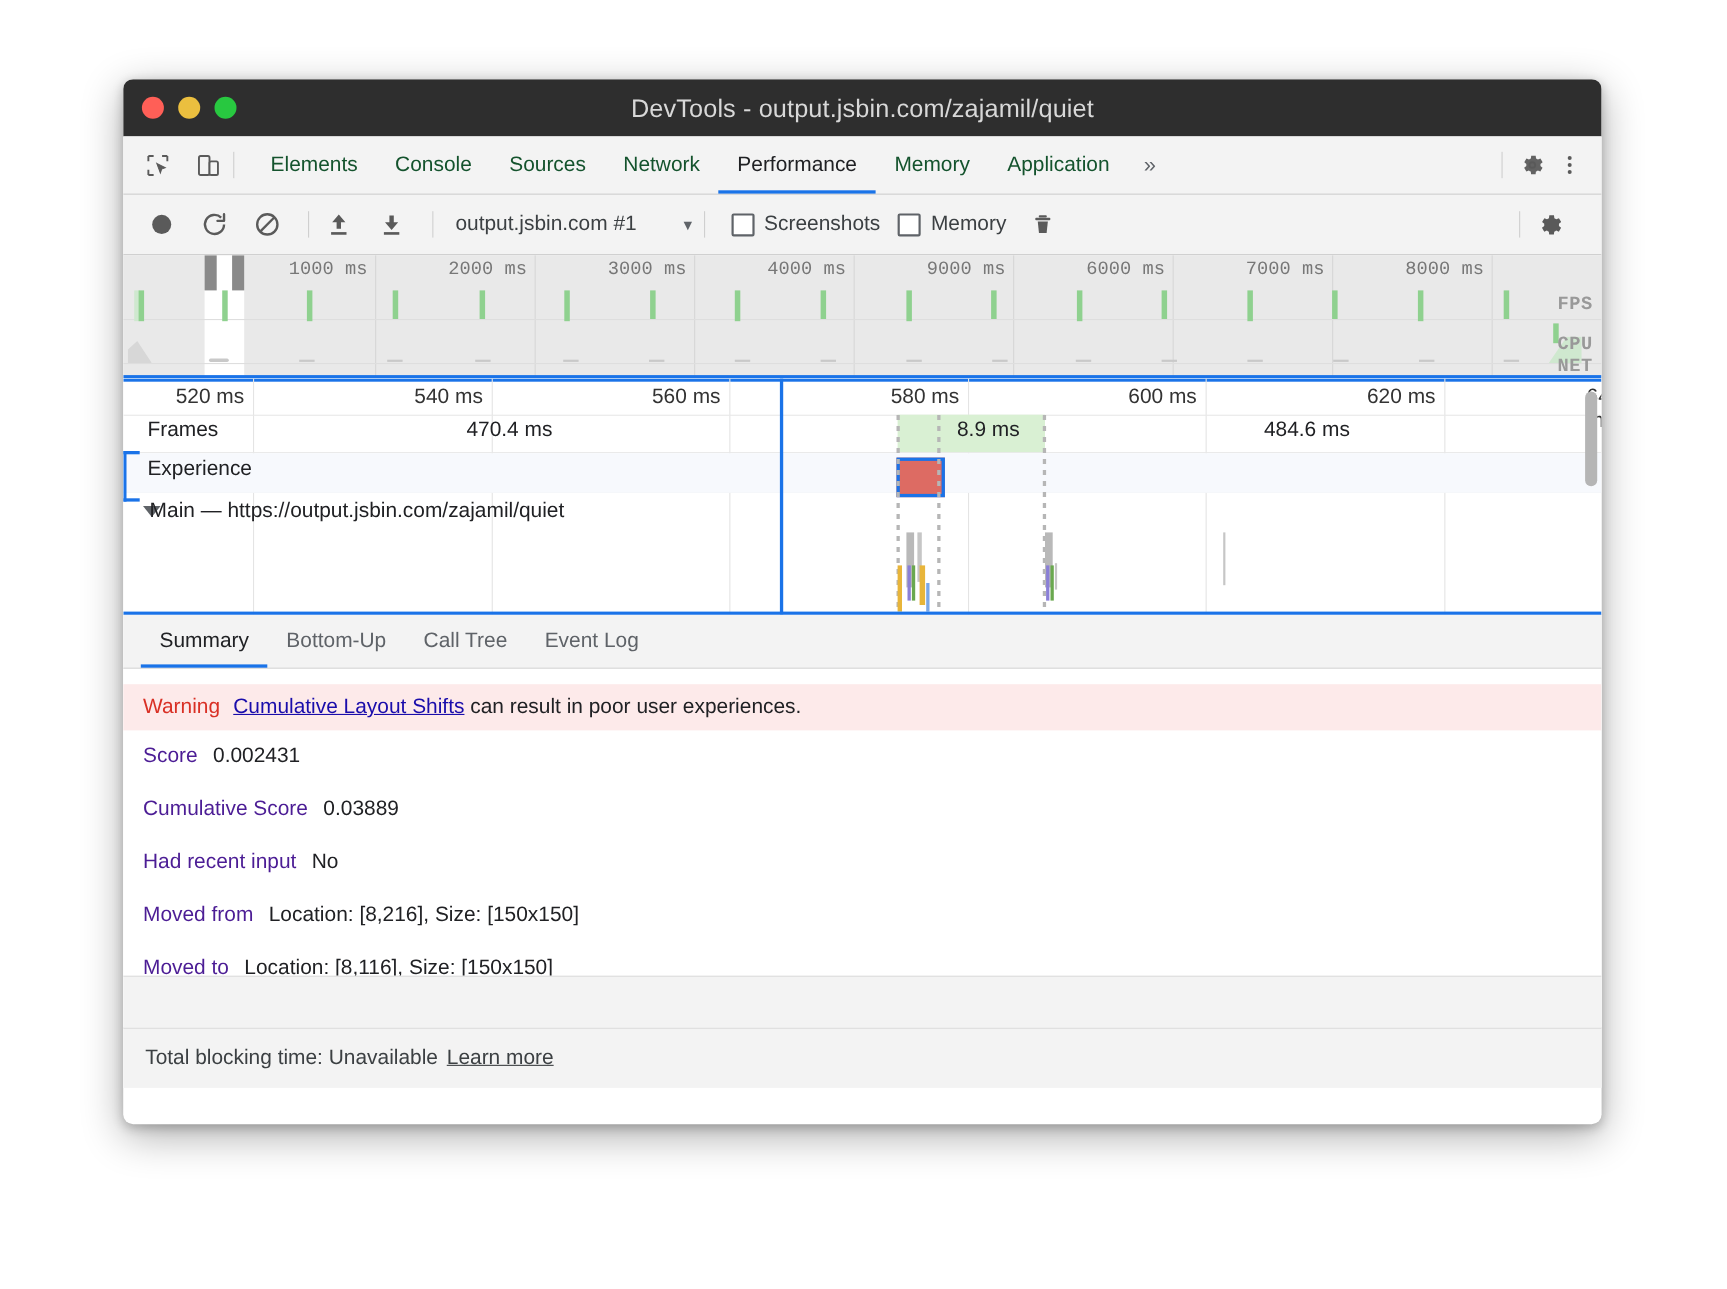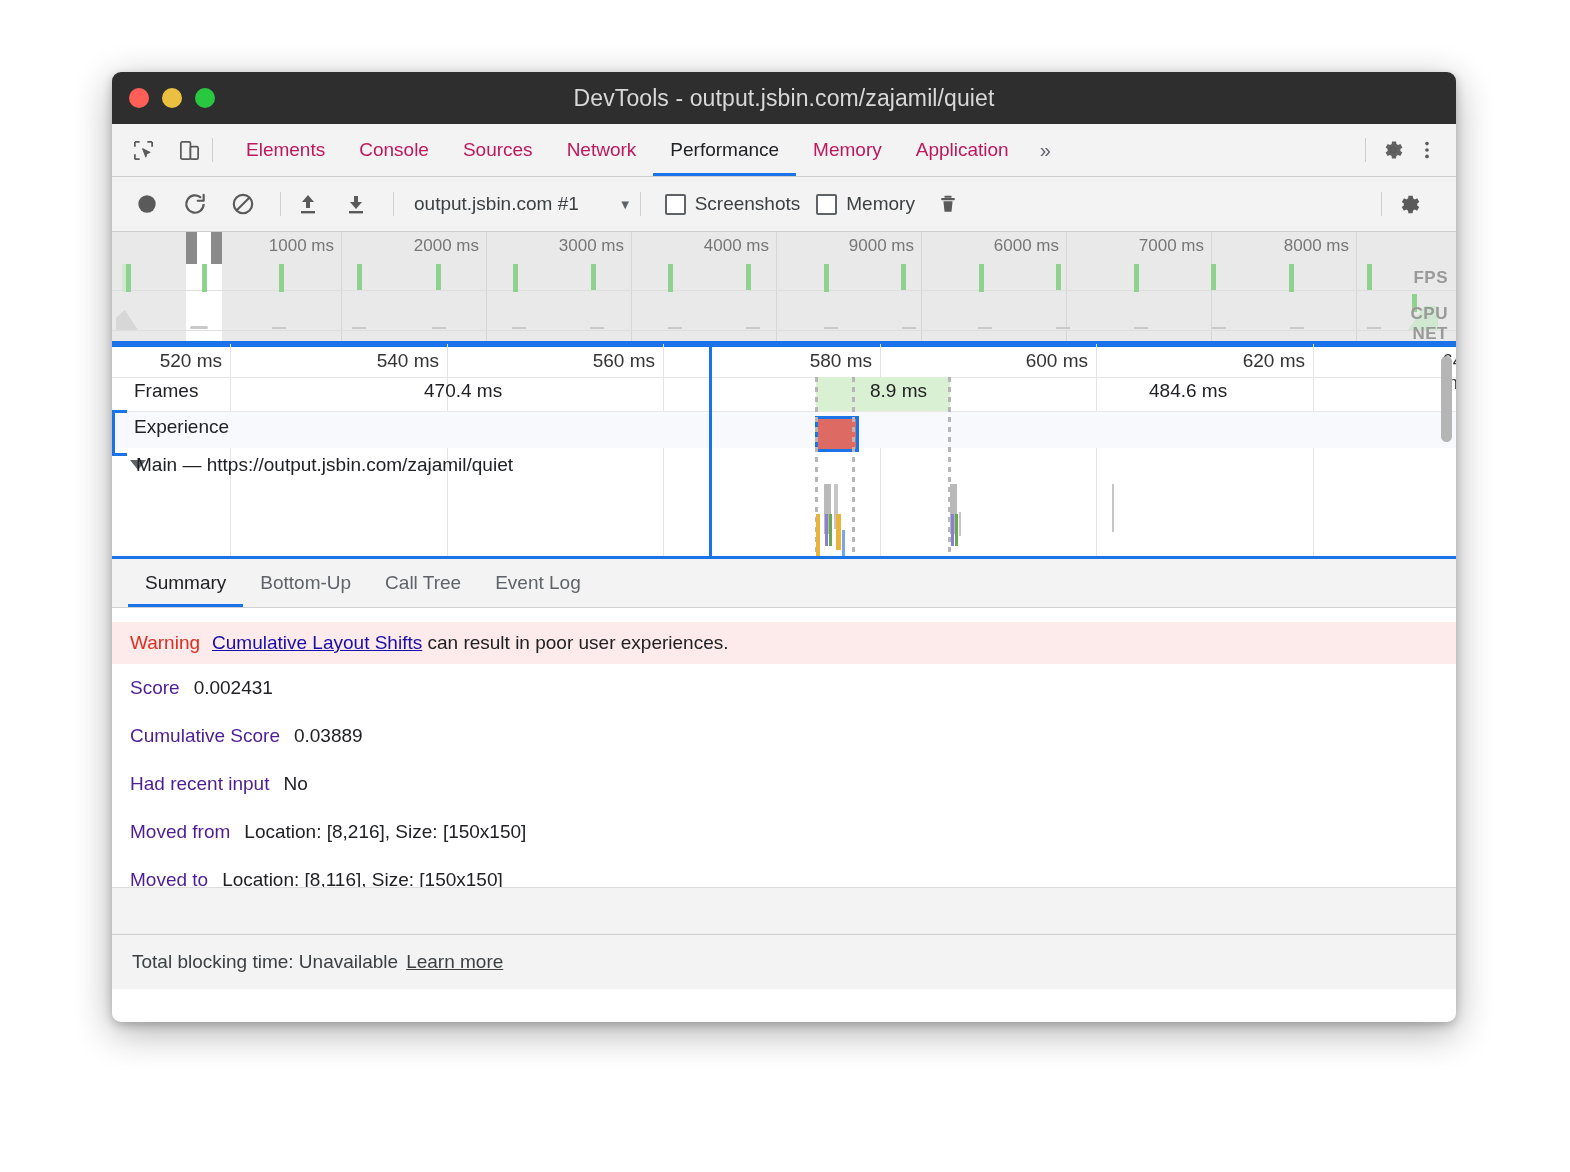--- a/index.html
+++ b/index.html
@@ -34,21 +34,21 @@
   
   .tabstrip{
     height:52px;background:#f3f3f3;border-bottom:1px solid #cdcdcd;
     display:flex;align-items:stretch;position:relative;
   }
   .tool-icons{display:flex;align-items:center;padding-left:16px;gap:16px;}
   .ti{width:30px;height:30px;display:flex;align-items:center;justify-content:center;color:#5a5a5a;}
   .vsep{width:1px;height:24px;background:#cfcfcf;margin:0 8px;align-self:center;}
   .tabs{display:flex;align-items:stretch;margin-left:8px;}
   .tab{
-    display:flex;align-items:center;padding:0 17px;font-size:19px;color:#be185d;
+    display:flex;align-items:center;padding:0 17px;font-size:19px;color:#14532d;
     position:relative;white-space:nowrap;
   }
   .tab.active{color:#202124;}
   .tab.active::after{
     content:"";position:absolute;left:0;right:0;bottom:0;height:3px;background:#1a73e8;
   }
   .tabstrip-right{margin-left:auto;display:flex;align-items:center;padding-right:14px;gap:4px;}
   .chev{font-size:20px;color:#5f6368;padding:0 14px;display:flex;align-items:center;}
 
   
@@ -58,21 +58,21 @@
   }
   .cb-ico{width:38px;height:38px;display:flex;align-items:center;justify-content:center;color:#5a5a5a;margin-right:10px;}
   .selector{display:flex;align-items:center;margin-left:12px;}
   .sel-label{font-size:19px;color:#3c4043;}
   .sel-arrow{margin-left:40px;color:#5f6368;font-size:13px;}
   .cb-check{display:flex;align-items:center;gap:9px;margin-left:16px;font-size:19px;color:#3c4043;}
   .cbox{width:17px;height:17px;border:2px solid #5f6368;border-radius:2px;background:#fff;}
   .cb-right{margin-left:auto;display:flex;align-items:center;padding-right:18px;}
 
   
-  .overview{position:relative;height:112px;background:#e9e9e9;overflow:hidden;}
+  .overview{position:relative;height:112px;background:#e9e9e9;overflow:hidden;font-family:Liberation Mono, monospace;}
   .ov-ruler{position:absolute;left:0;top:0;right:0;height:30px;}
   .ov-tick{position:absolute;top:4px;font-size:17px;color:#777;transform:translateX(-100%);padding-right:7px;}
   .ov-gl{position:absolute;top:0;bottom:0;width:1px;background:#d6d6d6;}
   .ov-band{position:absolute;left:0;right:0;height:1px;background:#dedede;}
   .fps-bar{position:absolute;width:5px;background:#8fd18f;}
   .ov-net{position:absolute;background:#c9c9c9;}
   .ov-lbl{position:absolute;right:8px;font-size:17px;color:#999;font-weight:bold;letter-spacing:.5px;}
   .ov-window{position:absolute;top:0;bottom:0;background:#ffffff;}
   .ov-handle{position:absolute;top:0;width:11px;height:32px;background:#8a8a8a;}
   .ov-bottomline{position:absolute;left:0;right:0;bottom:0;height:3px;background:#1a73e8;}

